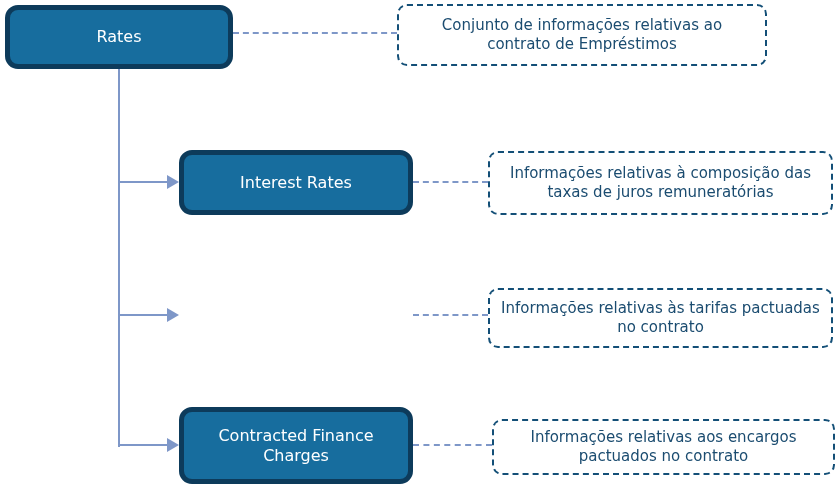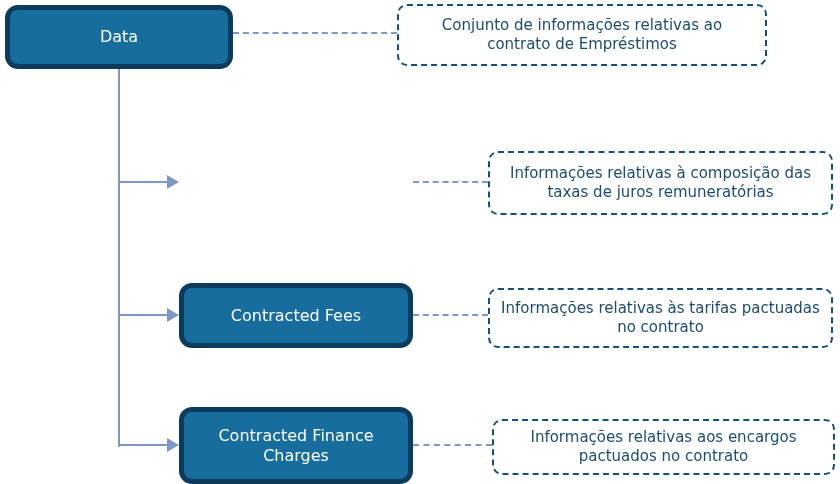--- a/index.html
+++ b/index.html
@@ -106,24 +106,24 @@
   <div class="arrow arrow-1"></div>
   <div class="arrow arrow-2"></div>
   <div class="arrow arrow-3"></div>
 
   <div class="dash dash-0"></div>
   <div class="dash dash-1"></div>
   <div class="dash dash-2"></div>
   <div class="dash dash-3"></div>
 
   <div class="node node-data">
-    <span>Data</span>
+    <span>Rates</span>
   </div>
-  <div class="node node-fees">
-    <span>Contracted Fees</span>
+  <div class="node node-interest">
+    <span>Interest Rates</span>
   </div>
   <div class="node node-charges">
     <span>Contracted Finance Charges</span>
   </div>
 
   <div class="note note-0">
     <span>Conjunto de informações relativas ao contrato de Empréstimos</span>
   </div>
   <div class="note note-2">
     <span>Informações relativas às tarifas pactuadas no contrato</span>

